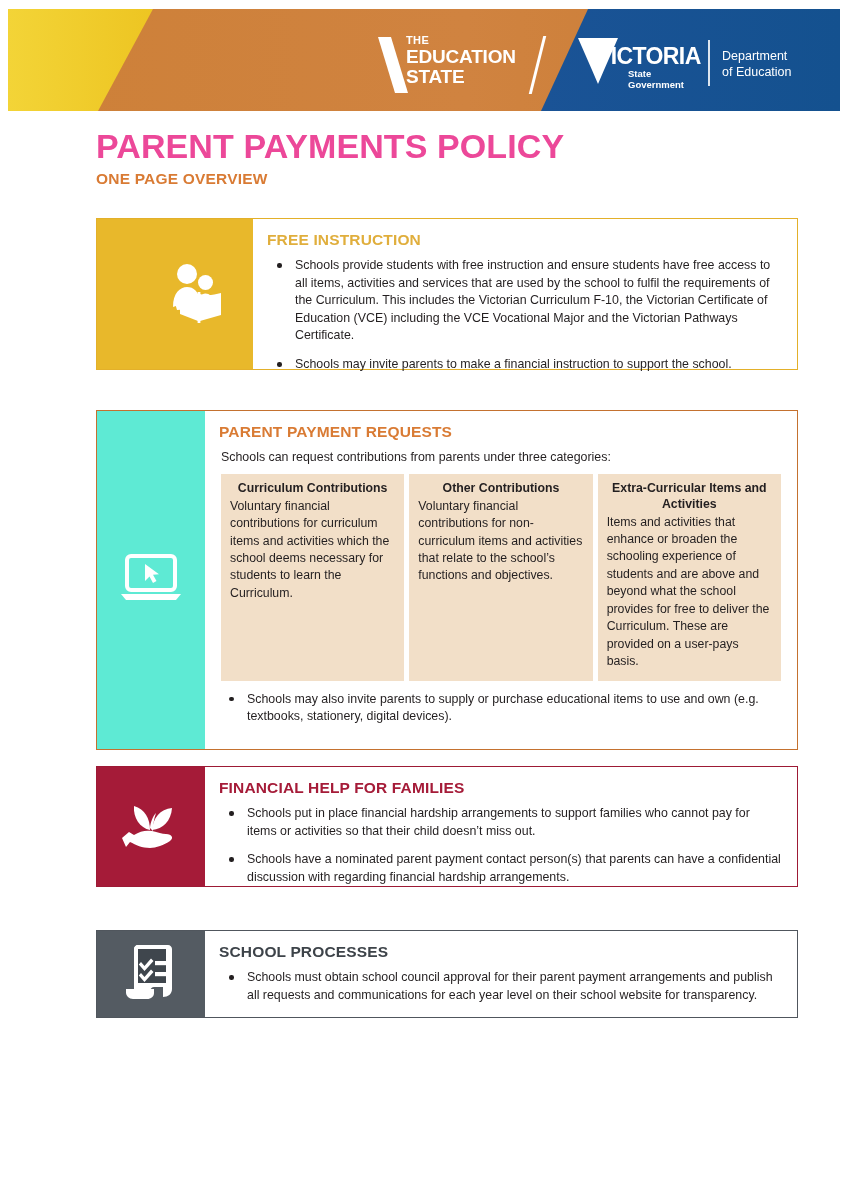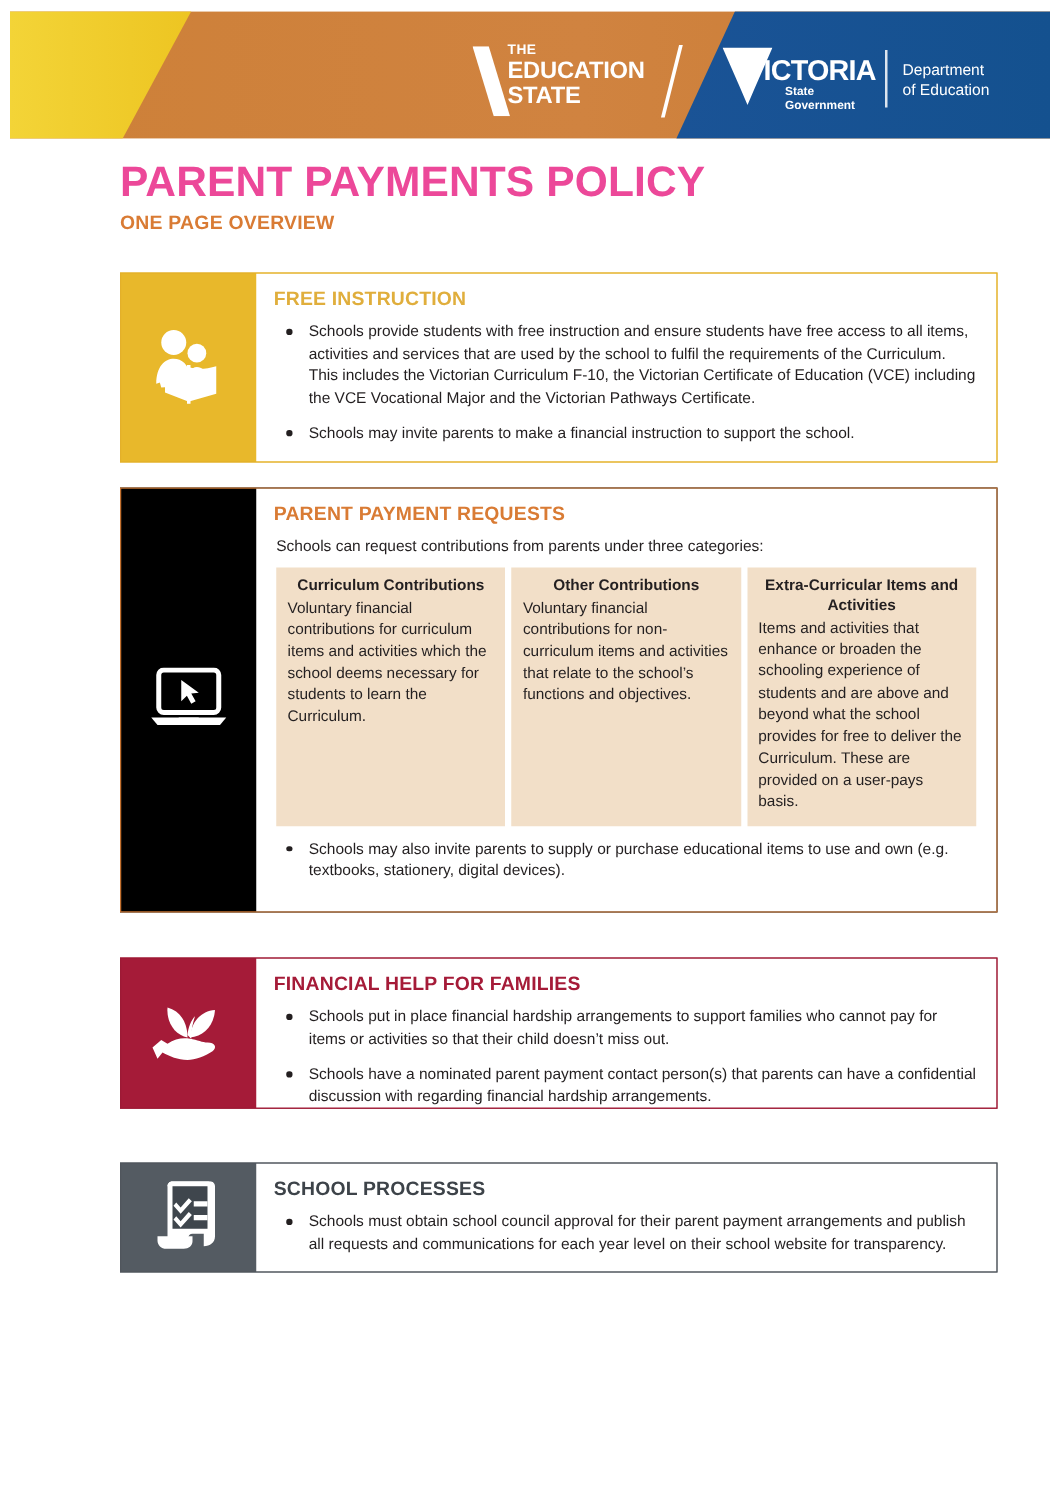--- a/index.html
+++ b/index.html
@@ -208,28 +208,29 @@
     line-height: 1.42;
     margin: 0 0 7px 2px;
   }
 
   
   #sec-free {
     top: 218px;
     height: 152px;
     background: #e8b82b;
     border: 1.5px solid #e3b02a;
+    padding-left: 48px;
   }
   #sec-free .sec-heading { color: #e0ae3c; }
 
   
   #sec-requests {
-    top: 390px;
+    top: 410px;
     height: 340px;
-    background: #000000;
+    background: #5eead4;
     border: 1.5px solid #c4712f;
   }
   #sec-requests .sec-heading { color: #d97b34; }
   .cat-grid {
     display: flex;
     gap: 5px;
     margin: 0 0 10px 2px;
   }
   .cat-card {
     flex: 1 1 0;

